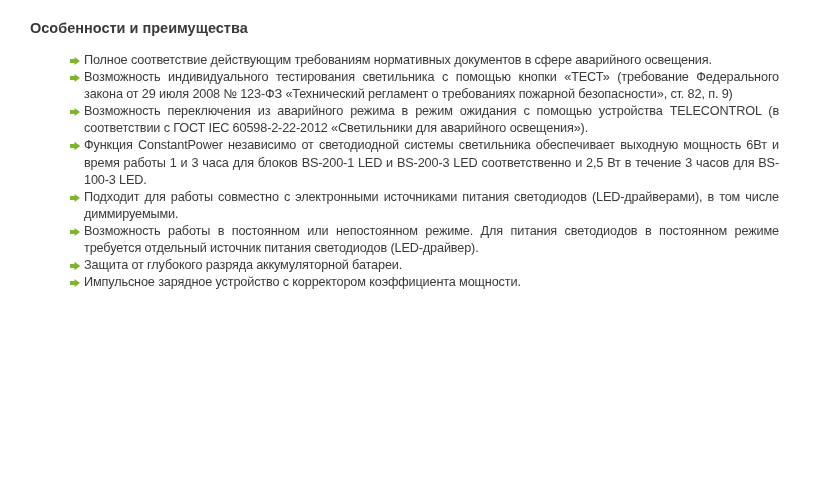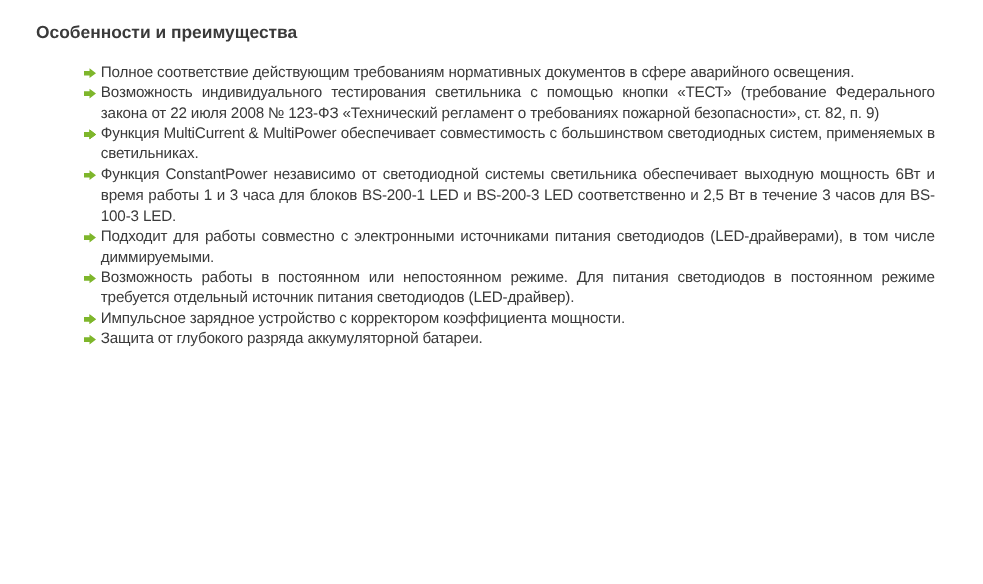--- a/index.html
+++ b/index.html
@@ -69,43 +69,36 @@
           </svg>
         </span>
       <span>Полное соответствие действующим требованиям нормативных документов в сфере аварийного освещения.</span>
     </li>
     <li>
       <span class="bullet">
           <svg width="10" height="10" viewBox="0 0 10 10">
             <path d="M0 3.1 H4.6 V0.9 L10 5 L4.6 9.1 V6.9 H0 Z" fill="currentColor"></path>
           </svg>
         </span>
-      <span>Возможность индивидуального тестирования светильника с помощью кнопки «ТЕСТ» (требование Федерального закона от 22 июля 2008 № 123-ФЗ «Технический регламент о требованиях пожарной безопасности», ст. 82, п. 9)</span>
+      <span>Возможность индивидуального тестирования светильника с помощью кнопки «ТЕСТ» (требование Федерального закона от 29 июля 2008 № 123-ФЗ «Технический регламент о требованиях пожарной безопасности», ст. 82, п. 9)</span>
     </li>
     <li>
       <span class="bullet">
           <svg width="10" height="10" viewBox="0 0 10 10">
             <path d="M0 3.1 H4.6 V0.9 L10 5 L4.6 9.1 V6.9 H0 Z" fill="currentColor"></path>
           </svg>
         </span>
+      <span>Возможность переключения из аварийного режима в режим ожидания с помощью устройства TELECONTROL (в соответствии с ГОСТ IEC 60598-2-22-2012 «Светильники для аварийного освещения»).</span>
     </li>
     <li>
       <span class="bullet">
           <svg width="10" height="10" viewBox="0 0 10 10">
             <path d="M0 3.1 H4.6 V0.9 L10 5 L4.6 9.1 V6.9 H0 Z" fill="currentColor"></path>
           </svg>
         </span>
-    </li>
-    <li>
-      <span class="bullet">
-          <svg width="10" height="10" viewBox="0 0 10 10">
-            <path d="M0 3.1 H4.6 V0.9 L10 5 L4.6 9.1 V6.9 H0 Z" fill="currentColor"></path>
-          </svg>
-        </span>
-      <span>Функция MultiCurrent &amp; MultiPower обеспечивает совместимость с большинством светодиодных систем, применяемых в светильниках.</span>
     </li>
     <li>
       <span class="bullet">
           <svg width="10" height="10" viewBox="0 0 10 10">
             <path d="M0 3.1 H4.6 V0.9 L10 5 L4.6 9.1 V6.9 H0 Z" fill="currentColor"></path>
           </svg>
         </span>
       <span>Функция ConstantPower независимо от светодиодной системы светильника обеспечивает выходную мощность 6Вт и время работы 1 и 3 часа для блоков BS-200-1 LED и BS-200-3 LED соответственно и 2,5 Вт в течение 3 часов для BS-100-3 LED.</span>
     </li>
     <li>
@@ -130,24 +123,24 @@
             <path d="M0 3.1 H4.6 V0.9 L10 5 L4.6 9.1 V6.9 H0 Z" fill="currentColor"></path>
           </svg>
         </span>
     </li>
     <li>
       <span class="bullet">
           <svg width="10" height="10" viewBox="0 0 10 10">
             <path d="M0 3.1 H4.6 V0.9 L10 5 L4.6 9.1 V6.9 H0 Z" fill="currentColor"></path>
           </svg>
         </span>
-      <span>Импульсное зарядное устройство с корректором коэффициента мощности.</span>
+      <span>Защита от глубокого разряда аккумуляторной батареи.</span>
     </li>
     <li>
       <span class="bullet">
           <svg width="10" height="10" viewBox="0 0 10 10">
             <path d="M0 3.1 H4.6 V0.9 L10 5 L4.6 9.1 V6.9 H0 Z" fill="currentColor"></path>
           </svg>
         </span>
-      <span>Защита от глубокого разряда аккумуляторной батареи.</span>
+      <span>Импульсное зарядное устройство с корректором коэффициента мощности.</span>
     </li>
   </ul>
 </div>
 
 </body></html>

